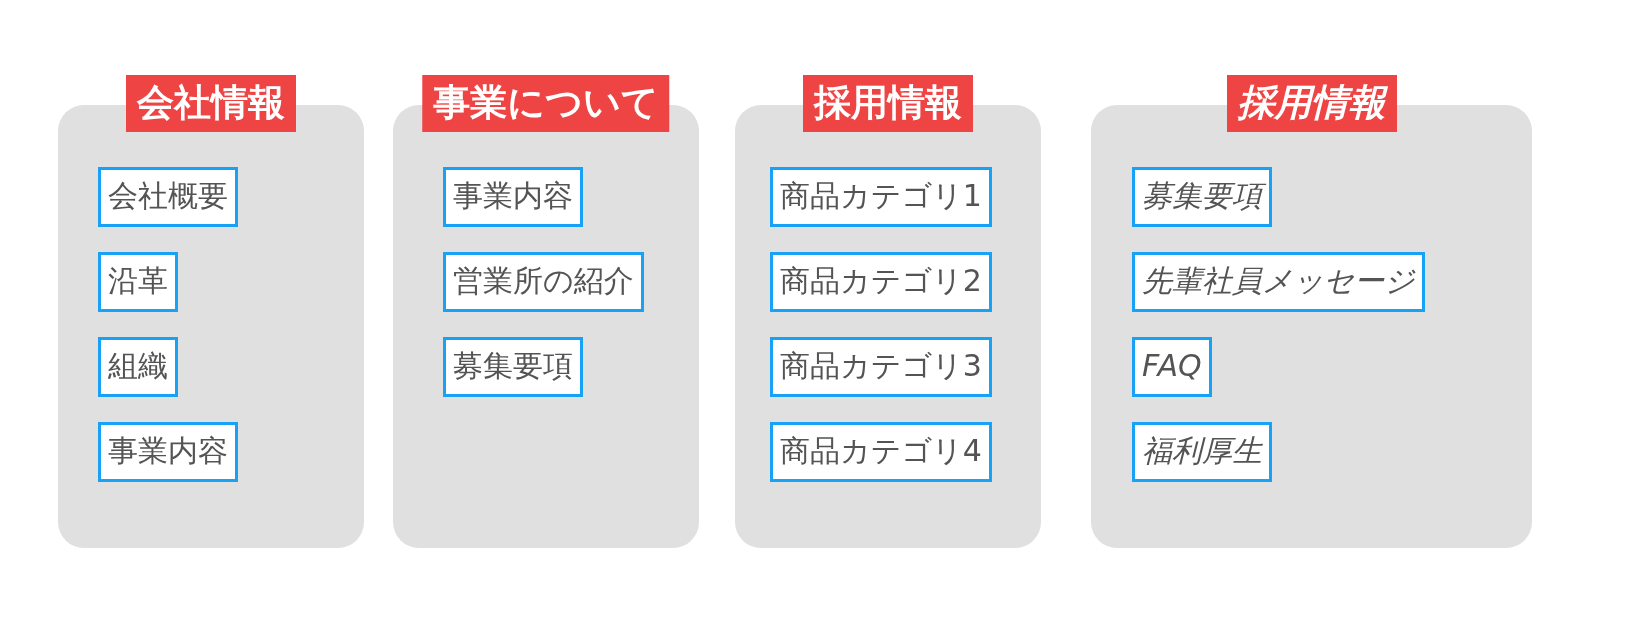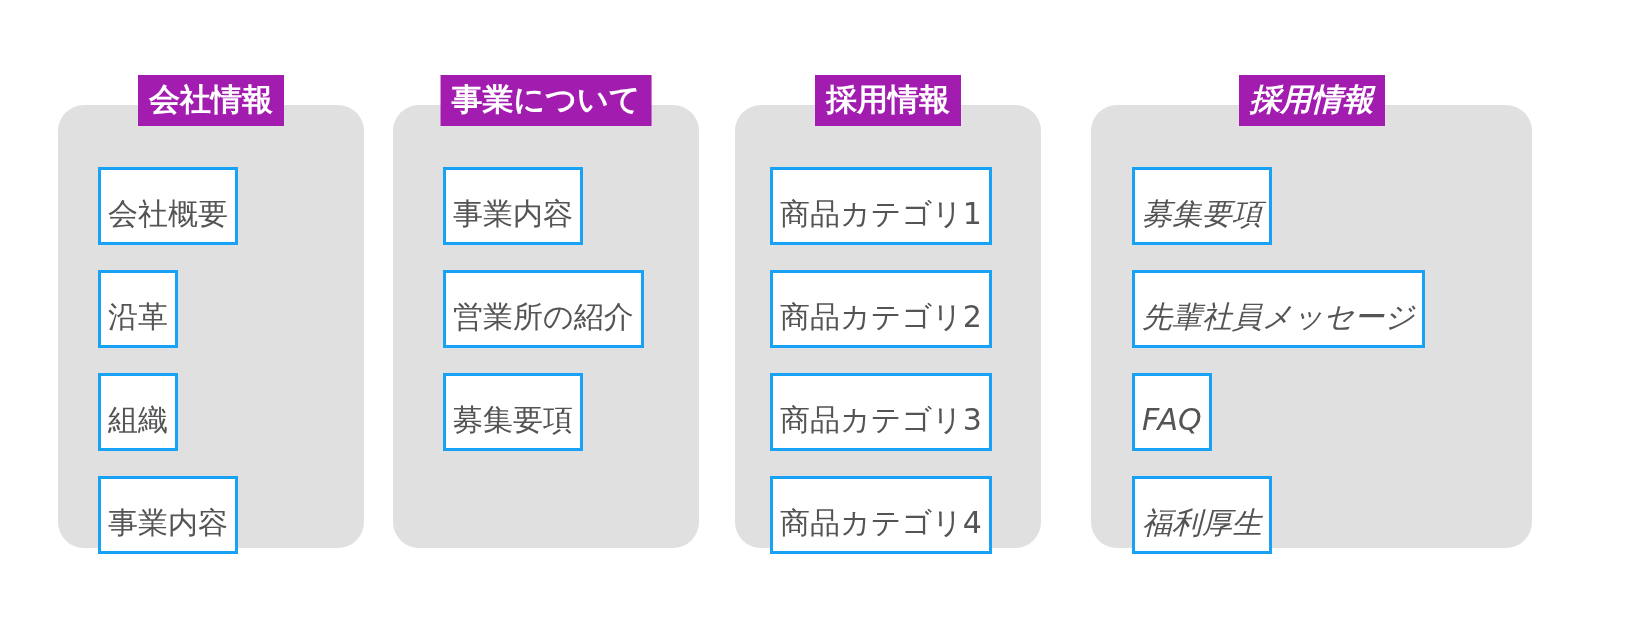--- a/index.html
+++ b/index.html
@@ -42,24 +42,24 @@
     padding: 62px 0 0 0;
     overflow: visible;
   }
 
   
   .card-header {
     position: absolute;
     top: -30px;
     left: 50%;
     transform: translateX(-50%);
-    background: #a21caf;
+    background: #ef4444;
     color: #ffffff;
     font-weight: bold;
-    font-size: 31px;
+    font-size: 37px;
     line-height: 1;
     padding: 9px 11px 11px 11px;
     white-space: nowrap;
     z-index: 3;
   }
 
   .card-items {
     display: flex;
     flex-direction: column;
     align-items: flex-start;
@@ -67,21 +67,21 @@
   }
 
   .item {
     display: inline-block;
     box-sizing: border-box;
     background: #ffffff;
     border: 3px solid #17a2f5;
     color: #545454;
     font-size: 30px;
     line-height: 1;
-    padding: 29px 7px 13px 7px;
+    padding: 11px 7px 13px 7px;
     white-space: nowrap;
   }
 
   
   .col-company        { width: 364px; padding-left: 58px; }
   .col-company .card  { width: 306px; }
   .col-company .card-items { padding-left: 40px; }
 
   .col-business       { width: 335px; padding-left: 29px; }
   .col-business .card { width: 306px; }

